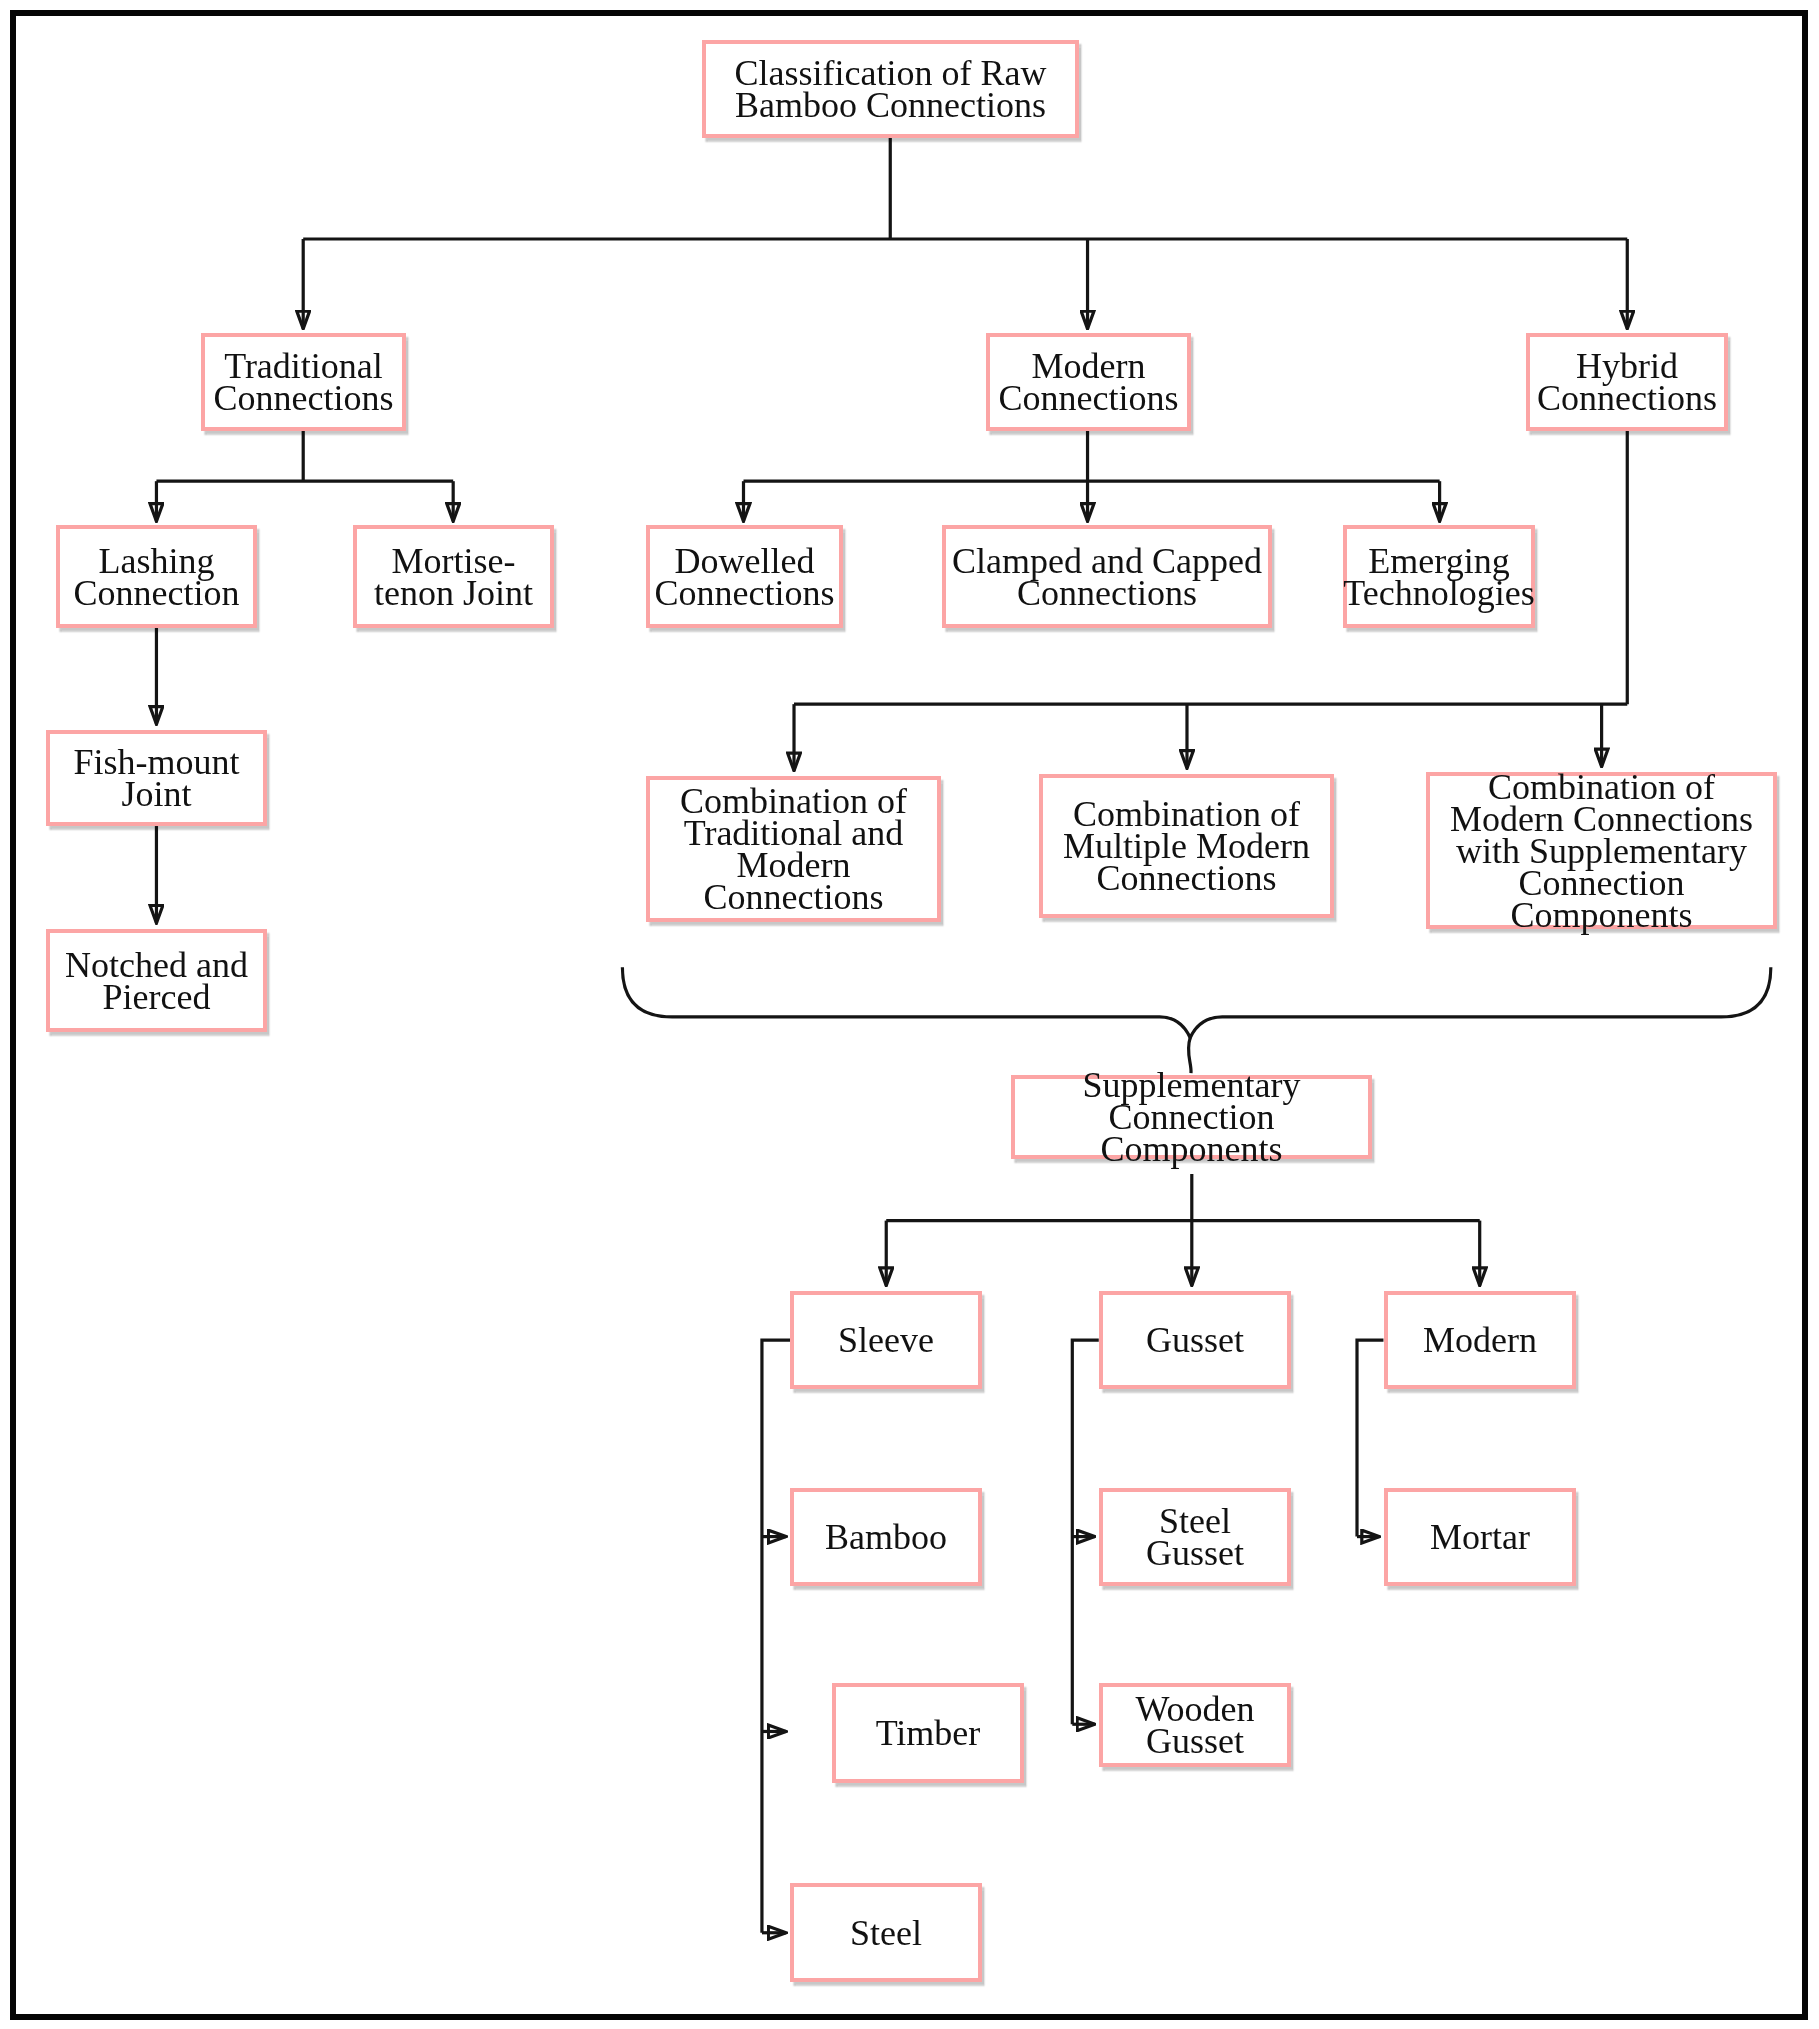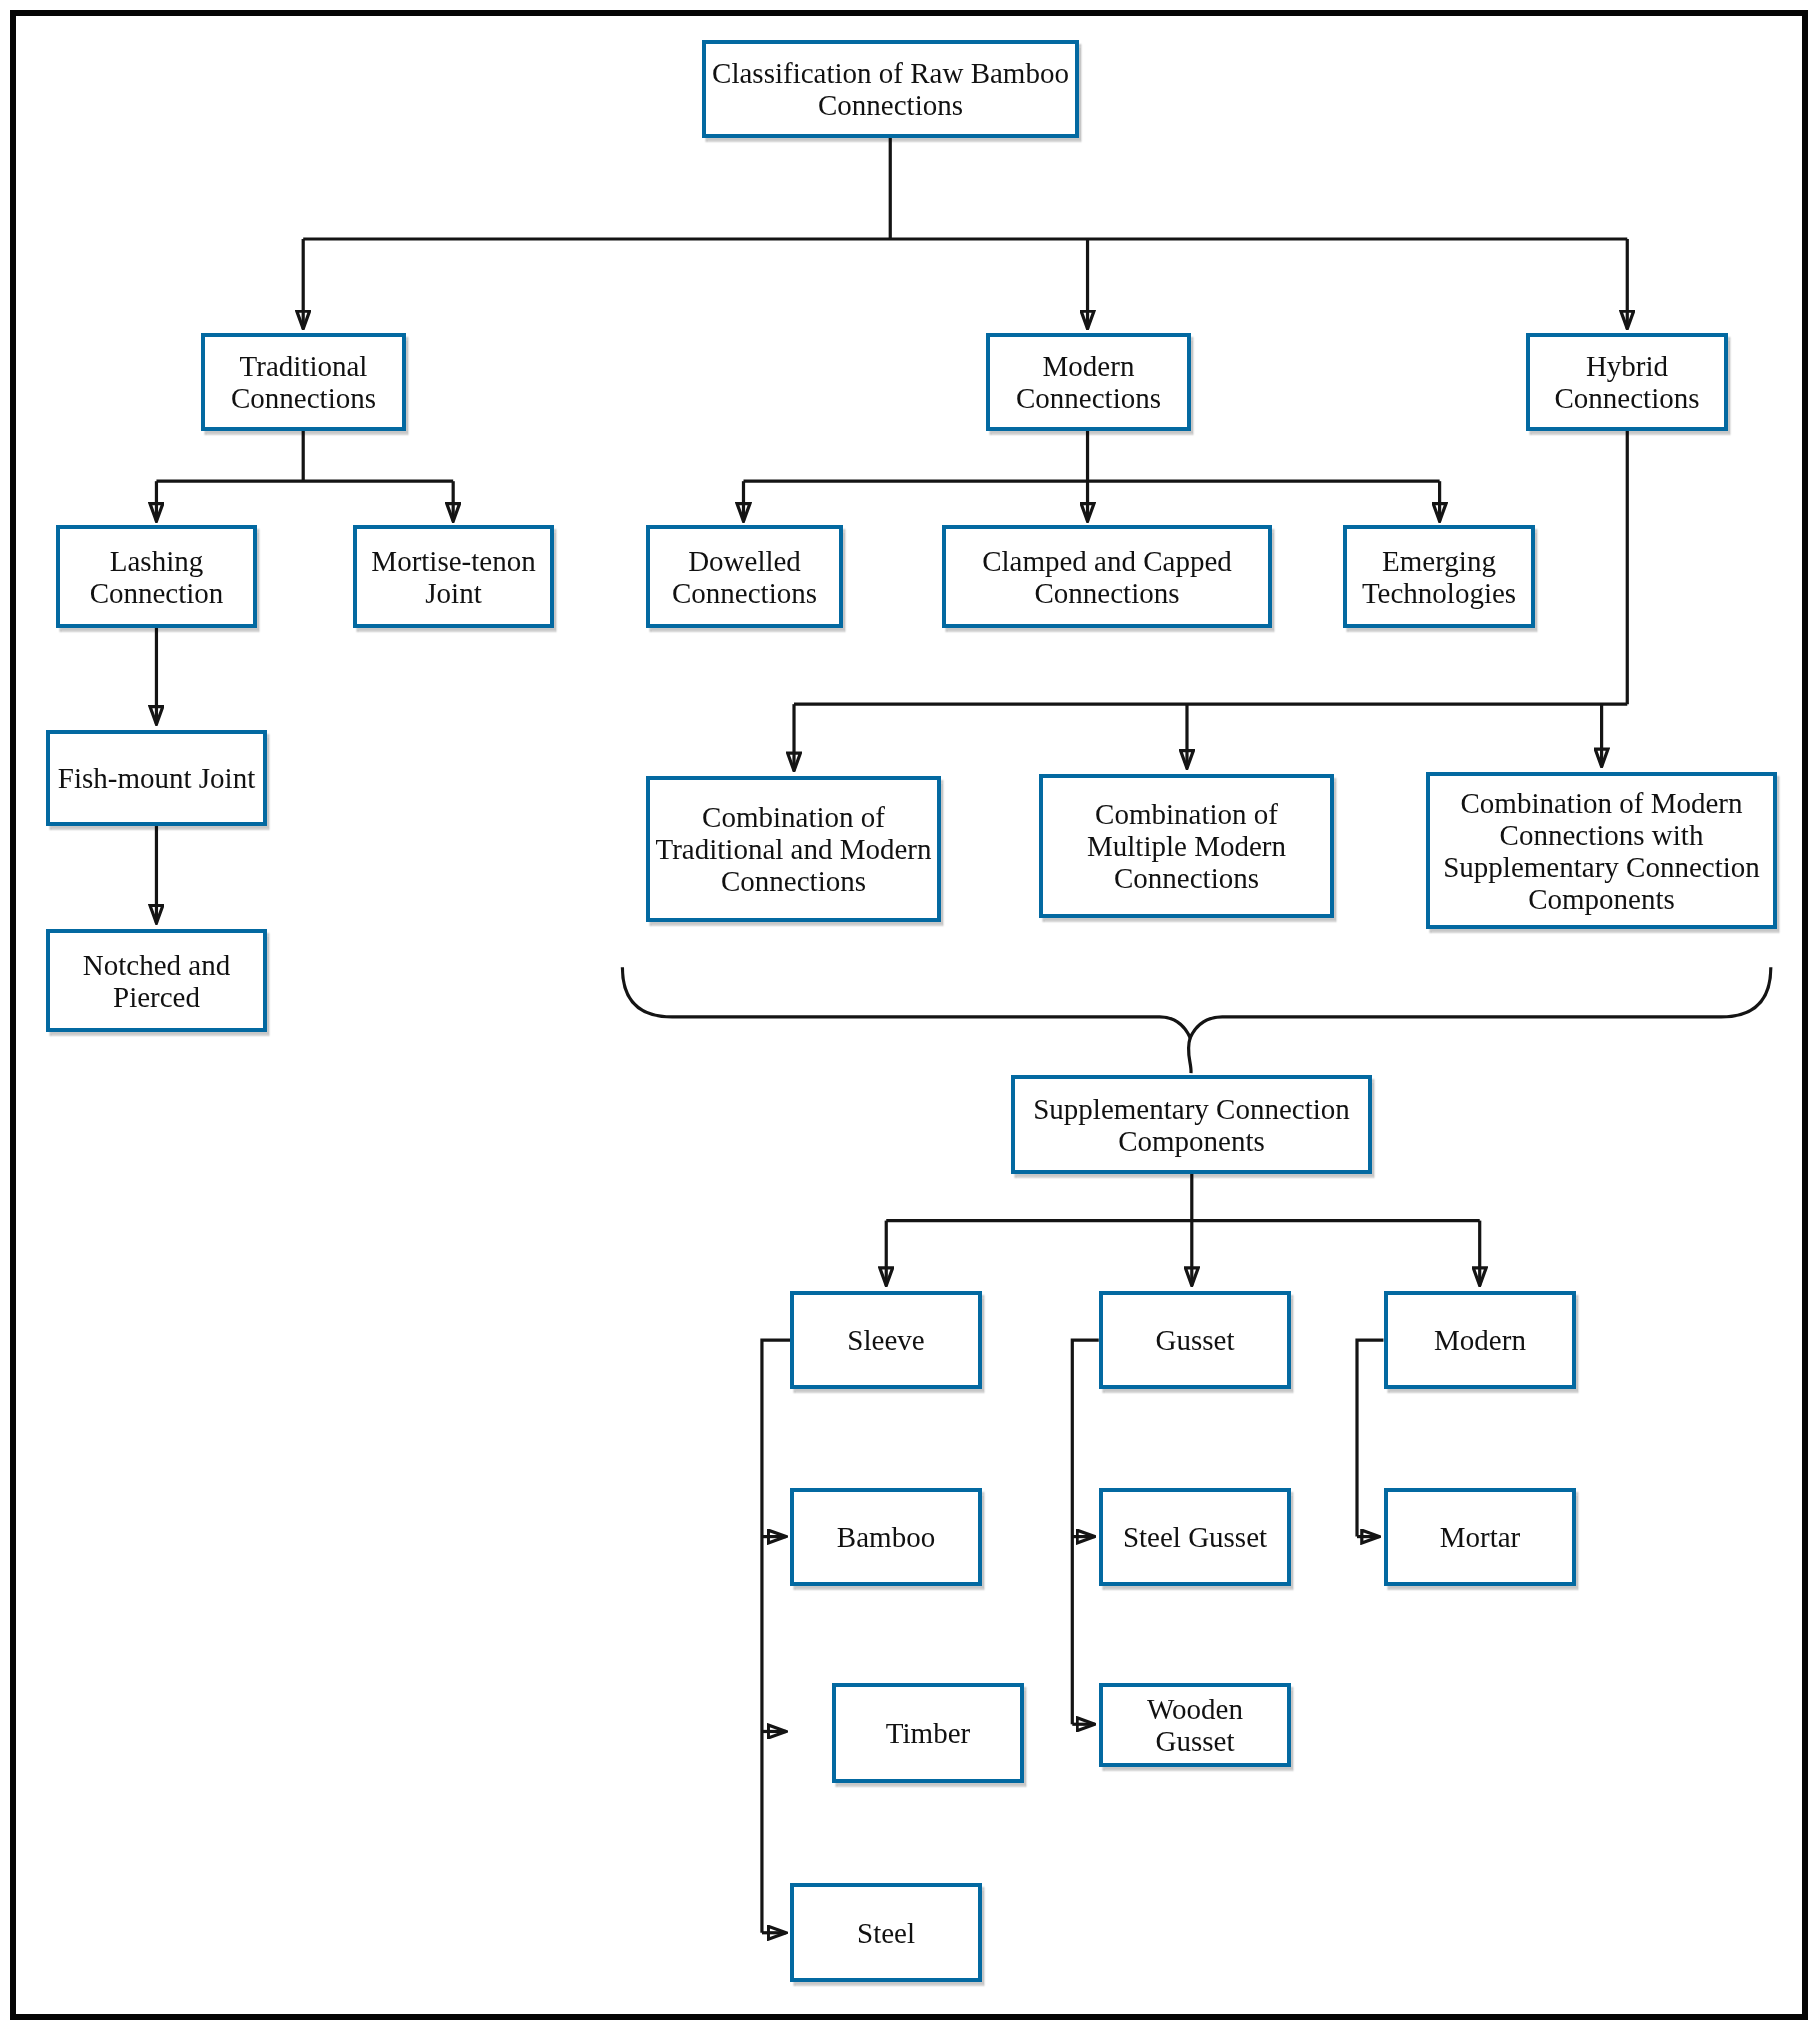--- a/index.html
+++ b/index.html
@@ -40,27 +40,27 @@
     height: 2029px;
   }
   svg.connectors path {
     stroke: #141414;
     stroke-width: 4;
     fill: none;
   }
   .node {
     position: absolute;
     box-sizing: border-box;
-    border: 4px solid #0369a1;
+    border: 4px solid #fca5a5;
     background: #ffffff;
     display: flex;
     align-items: center;
     justify-content: center;
     text-align: center;
-    font-size: 29px;
+    font-size: 36px;
     line-height: 32px;
     padding: 1.6px 4.8px;
     box-shadow: 3.2px 4px 1.6px rgba(0,0,0,0.22);
   }
   .node span { display: block; }
 </style>
 </head>
 <body>
 
 <div class="frame"></div>
@@ -188,21 +188,21 @@
   </div>
 
   <div class="node" style="left:1039px;top:774px;width:295px;height:144px">
     <span>Combination of Multiple Modern Connections</span>
   </div>
 
   <div class="node" style="left:1426px;top:772px;width:351px;height:157px">
     <span>Combination of Modern Connections with Supplementary Connection Components</span>
   </div>
 
-  <div class="node" style="left:1011px;top:1075px;width:361px;height:99px">
+  <div class="node" style="left:1011px;top:1075px;width:361px;height:84px">
     <span>Supplementary Connection Components</span>
   </div>
 
   <div class="node" style="left:790px;top:1291px;width:192px;height:98px">
     <span>Sleeve</span>
   </div>
 
   <div class="node" style="left:1099px;top:1291px;width:192px;height:98px">
     <span>Gusset</span>
   </div>

